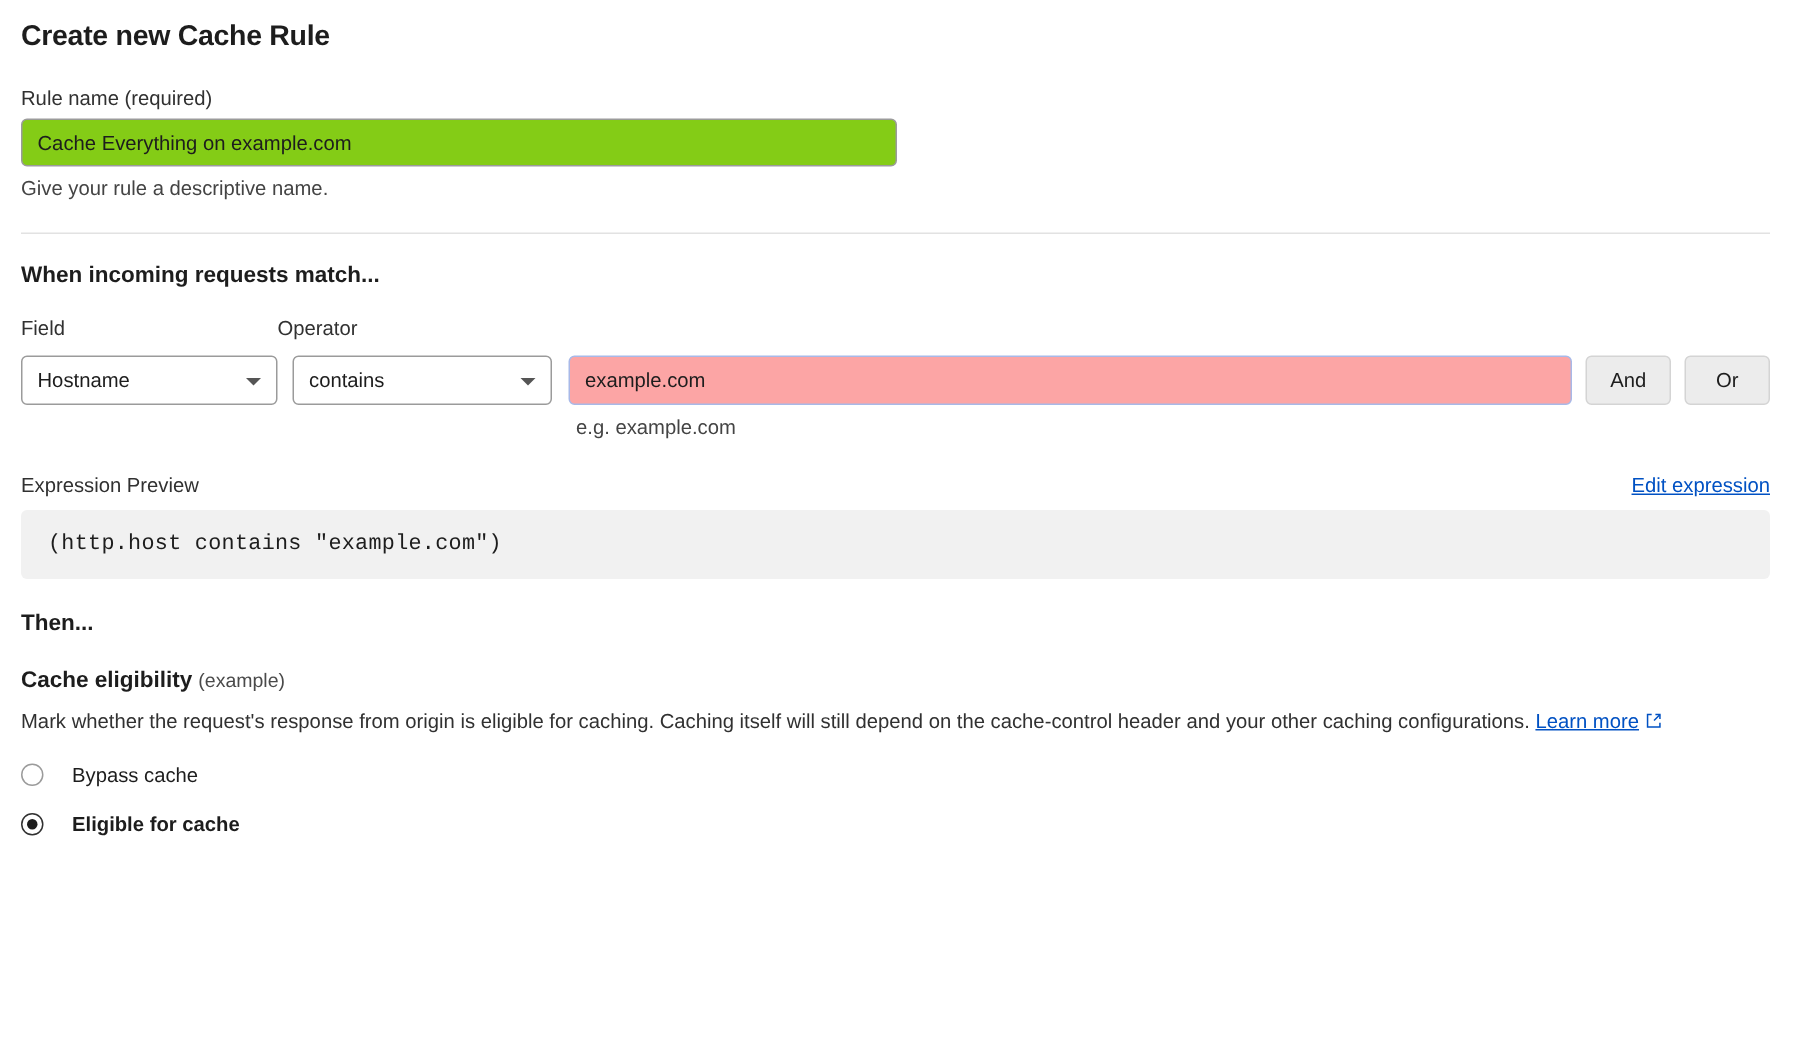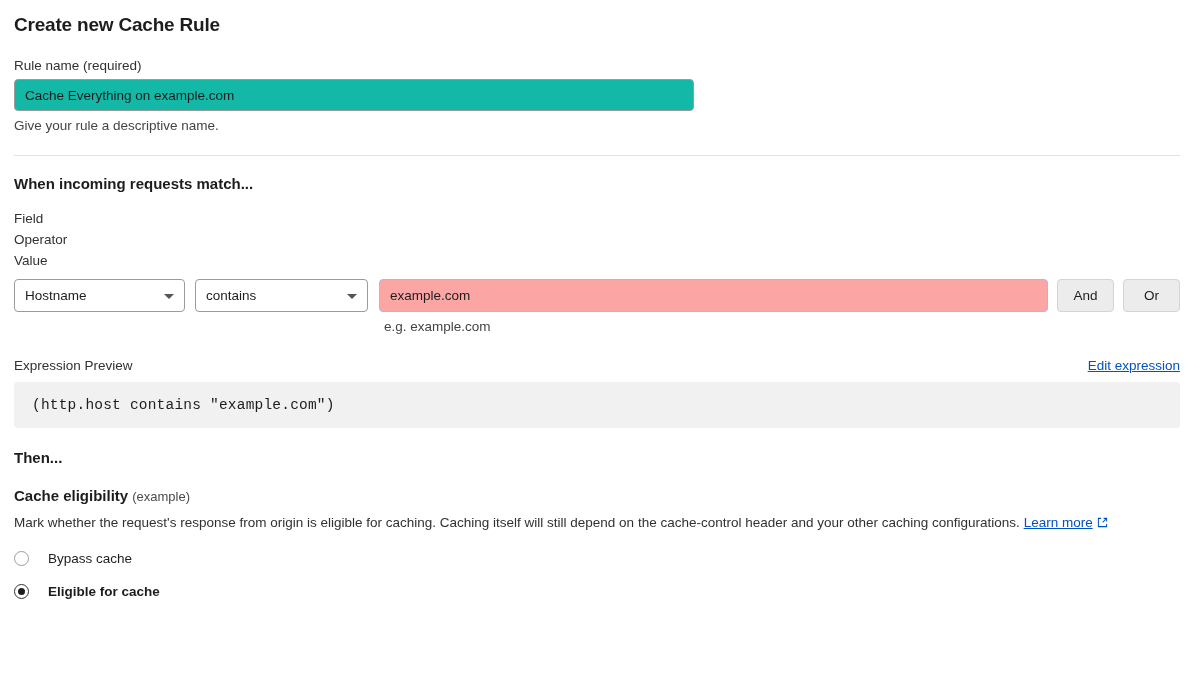--- a/index.html
+++ b/index.html
@@ -25,29 +25,29 @@
     letter-spacing: -0.2px;
     color: #1d1d1d;
     margin: 0 0 22px 0;
   }
   .field-label {
     font-size: 13.5px;
     color: #313131;
     margin-bottom: 6px;
   }
   .text-input {
-    width: 680px;
+    width: 584px;
     height: 32px;
     border: 1px solid #9b9b9b;
     border-radius: 4px;
     padding: 0 10px;
     font-size: 13.5px;
     font-family: "Liberation Sans", sans-serif;
     color: #1d1d1d;
-    background: #14b8a6;
+    background: #84cc16;
     outline: none;
     display: flex;
     align-items: center;
   }
   .help-text {
     font-size: 13.5px;
     color: #444;
     margin-top: 7px;
   }
   .divider {
@@ -58,21 +58,20 @@
   }
   .section-heading {
     font-size: 15px;
     font-weight: bold;
     color: #1d1d1d;
     margin: 19px 0 0 0;
   }
   .match-row-labels {
     display: flex;
     margin-top: 19px;
-    flex-direction: column;
   }
   .col-field { width: 171px; }
   .col-operator { width: 175px; }
   .col-value { flex: 1; }
   .match-row {
     display: flex;
     align-items: flex-start;
     margin-top: 5px;
   }
   .select-box {
@@ -244,21 +243,20 @@
   <div class="text-input" placeholder="Enter rule name">Cache Everything on example.com</div>
   <div class="help-text">Give your rule a descriptive name.</div>
 
   <hr class="divider">
 
   <div class="section-heading">When incoming requests match...</div>
 
   <div class="match-row-labels">
     <div class="field-label col-field">Field</div>
     <div class="field-label col-operator">Operator</div>
-    <div class="field-label col-value">Value</div>
   </div>
 
   <div class="match-row">
     <div class="select-box select-field">
       <span>Hostname</span>
       <span class="chev"></span>
     </div>
     <div class="select-box select-operator">
       <span>contains</span>
       <span class="chev"></span>

